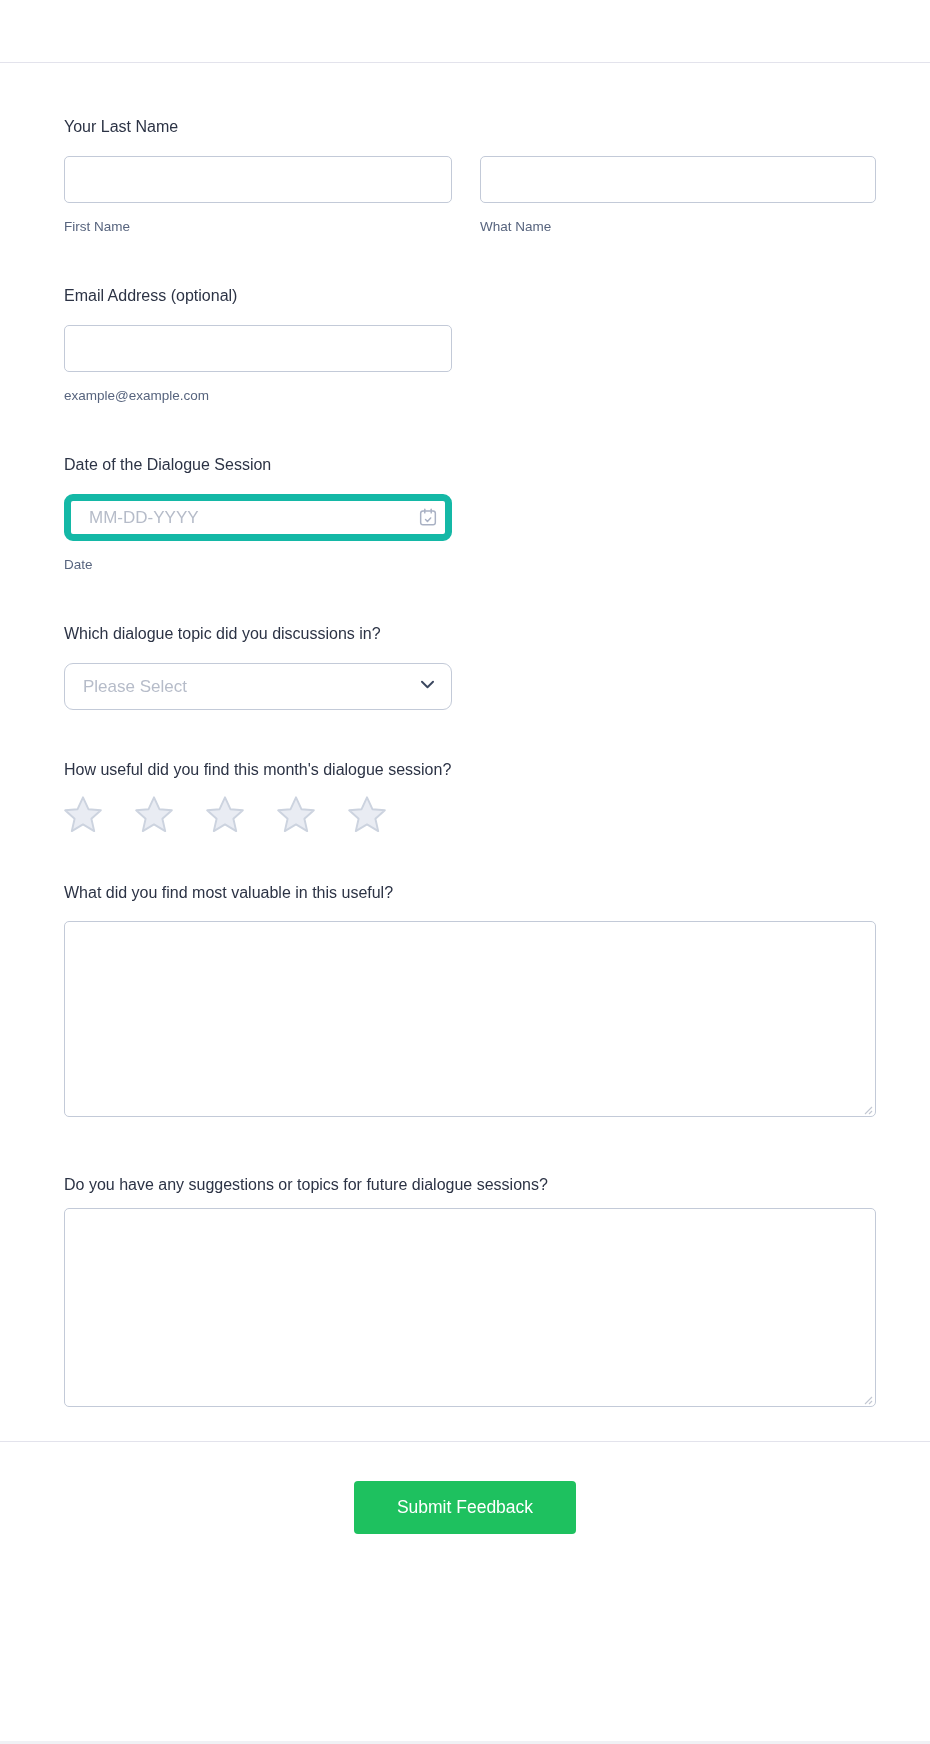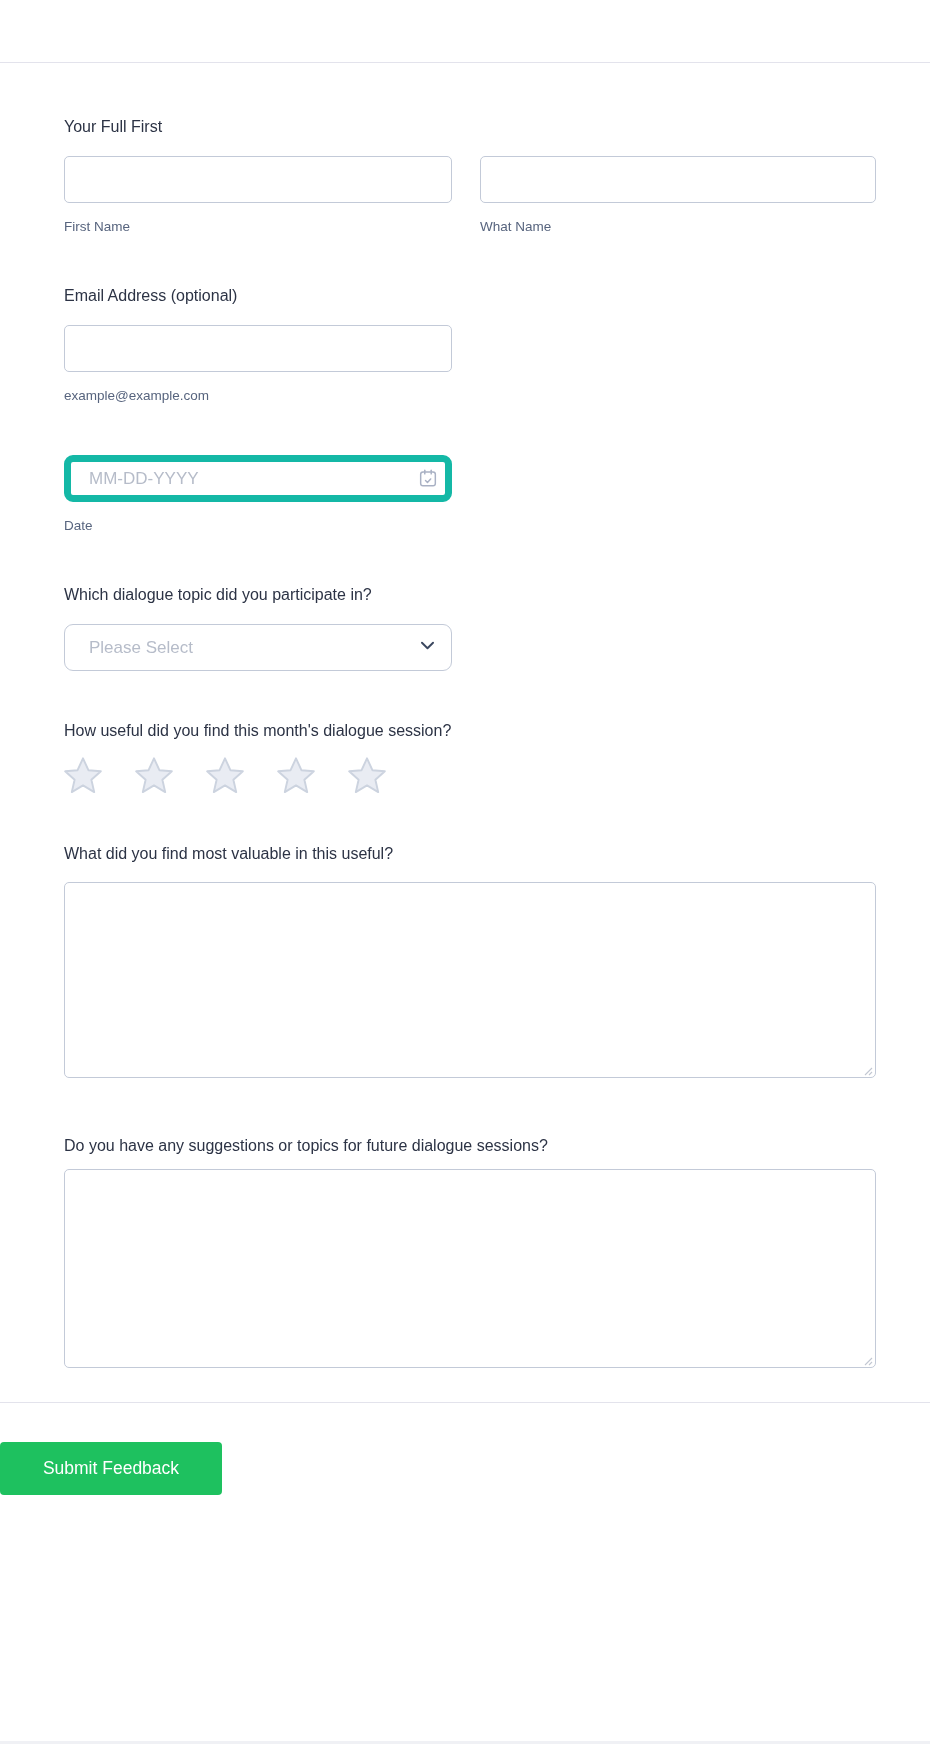--- a/index.html
+++ b/index.html
@@ -101,21 +101,21 @@
   .select-box {
     width: 388px;
     height: 47px;
     margin-top: 19px;
     border: 1px solid #c3cad8;
     border-radius: 9px;
     background: #ffffff;
     display: flex;
     align-items: center;
     justify-content: space-between;
-    padding: 0 14px 0 24px;
+    padding: 0 14px 0 18px;
     cursor: pointer;
   }
   .select-value { font-size: 17px; color: #b6bcc9; }
   
   .star-rating {
     margin-top: 14px;
     margin-bottom: 47px;
     display: flex;
     gap: 29px;
     margin-left: -2px;
@@ -148,20 +148,21 @@
     cursor: nwse-resize;
   }
   .group-valuable { margin-bottom: 58px; }
   .group-suggestions { margin-bottom: 0; margin-top: 40px; }
   .group-topic { margin-bottom: 50px; }
   
   .footer-divider { border: 0; border-top: 1px solid #e3e3ec; width: 100%; }
   .footer {
     padding: 39px 0 52px 0;
     display: flex;
+    justify-content: center;
   }
   .submit-btn {
     min-width: 222px;
     height: 53px;
     background: #1ec15f;
     color: #ffffff;
     border: none;
     border-radius: 4px;
     font-family: inherit;
     font-size: 17.5px;
@@ -179,56 +180,57 @@
 </head>
 <body>
 
 <div class="card">
 
   <hr class="divider">
 
   <div class="form-body">
 
     <div class="field-group">
-      <div class="q-label">Your Full First</div>
+      <div class="q-label">Your Last Name</div>
       <div class="name-row">
         <div class="name-col">
           <input type="text" class="text-input" value="" style="">
           <div class="sub-label">First Name</div>
         </div>
         <div class="name-col">
           <input type="text" class="text-input" value="" style="">
           <div class="sub-label">What Name</div>
         </div>
       </div>
     </div>
 
     <div class="field-group">
       <div class="q-label">Email Address (optional)</div>
       <input type="text" class="text-input" value="" style="">
       <div class="sub-label">example@example.com</div>
     </div>
 
     <div class="field-group">
+      <div class="q-label">Date of the Dialogue Session</div>
       <div class="date-wrap">
         <input type="text" class="date-input" placeholder="MM-DD-YYYY" style="">
         <span class="date-icon">
           <svg width="22" height="22" viewBox="0 0 24 24" fill="none" stroke="#a9b1c4" stroke-width="1.6" stroke-linecap="round" stroke-linejoin="round">
             <rect x="4" y="5.5" width="16" height="15" rx="2.5"></rect>
             <path d="M8.5 3.5v4"></path>
               <path d="M15.5 3.5v4"></path>
             <path d="M9.3 14.8l2.1 2.1 3.5-3.9"></path>
           </svg>
         </span>
       </div>
       <div class="sub-label">Date</div>
     </div>
 
     <div class="field-group group-topic">
-      <div class="q-label">Which dialogue topic did you participate in?</div>
+      <div class="q-label">Which dialogue topic did you discussions in?</div>
       <div class="select-box">
         <span class="select-value">Please Select</span>
         <span>
           <svg width="19" height="19" viewBox="0 0 24 24" fill="none" stroke="#3b475f" stroke-width="2.4" stroke-linecap="round" stroke-linejoin="round">
             <path d="M5 8.5l7 7 7-7"></path>
           </svg>
         </span>
       </div>
     </div>
 

